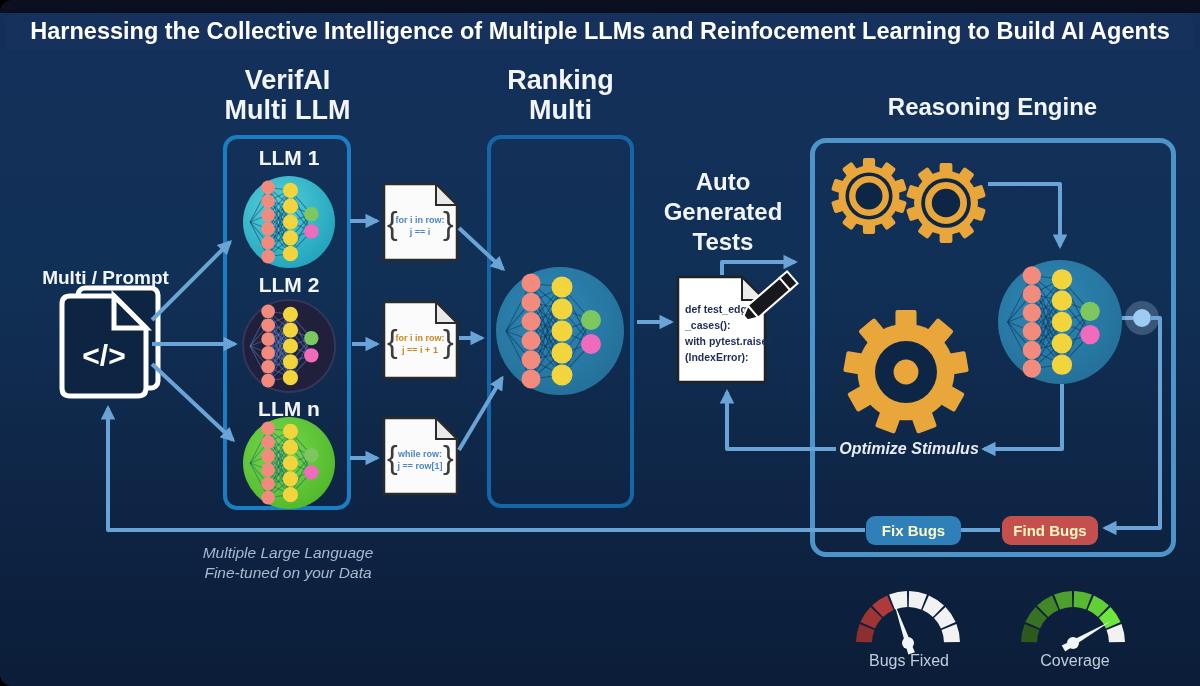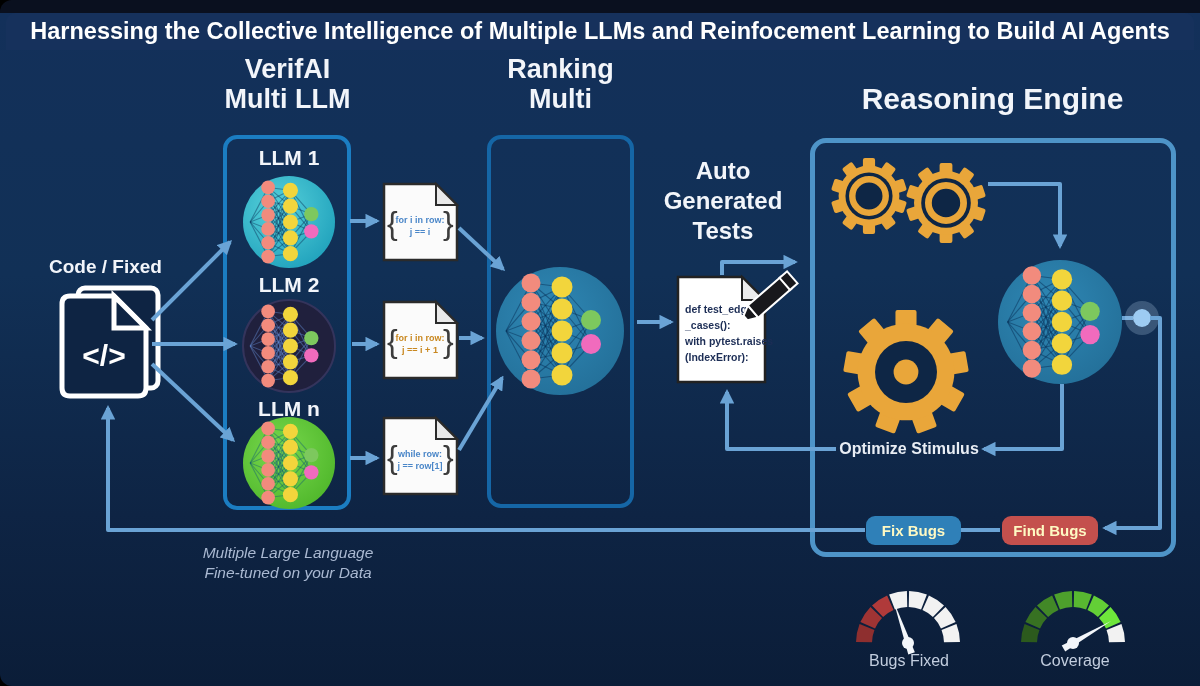--- a/index.html
+++ b/index.html
@@ -1,35 +1,35 @@
 <!DOCTYPE html>
 <html><head>
 <meta charset="utf-8">
 <style>
   html,body{margin:0;padding:0;background:#000;font-family:"Liberation Sans",sans-serif;}
   #canvas{position:relative;width:1200px;height:686px;margin:0 auto;overflow:hidden;border-radius:12px;
     background:linear-gradient(180deg,#0a101f 0%,#0a101f 13px,#13305a 13px,#113056 40%,#0e2444 75%,#0b1d38 100%);padding-left:19px;}
   .abs{position:absolute;}
   #title-bar{left:6px;top:13px;width:1188px;height:37px;background:#16315c;border-radius:9px 9px 0 0;
     color:#fff;font-weight:bold;font-size:23.5px;line-height:37px;text-align:center;white-space:nowrap;z-index:3;}
-  .heading{color:#f2f5fa;font-weight:bold;text-align:center;z-index:3;}
+  .heading{color:#f2f5fa;font-weight:bold;text-align:center;z-index:3;margin-top:11px;}
   .h-verifai{left:180px;top:55px;width:215px;font-size:27px;line-height:1.1;}
   .h-ranking{left:468px;top:55px;width:185px;font-size:27px;line-height:1.1;}
-  .h-reasoning{left:815px;top:82px;width:355px;font-size:30px;text-align:center;}
+  .h-reasoning{left:815px;top:82px;width:355px;font-size:24px;text-align:center;}
   .h-auto{left:648px;top:156px;width:150px;font-size:24px;line-height:1.25;}
   .h-codeprompt{left:28px;top:256px;width:155px;font-size:19px;}
   .llm-label{left:234px;width:110px;font-size:21px;font-weight:bold;color:#f2f5fa;text-align:center;z-index:3;}
   .box{border-style:solid;border-radius:14px;box-sizing:border-box;z-index:1;}
   #box-verifai{left:223px;top:135px;width:128px;height:375px;border-width:4px;border-color:#1b7dc2;}
   #box-ranking{left:487px;top:135px;width:147px;height:373px;border-width:4px;border-color:#1566a6;}
   #box-reasoning{left:810px;top:138px;width:366px;height:419px;border-width:5px;border-color:#4e94c8;border-radius:16px;}
   #diagram-svg{left:0;top:0;width:1200px;height:686px;z-index:2;}
   .small-label{color:#e8edf4;font-weight:bold;text-align:center;z-index:3;}
   .run-code{left:843px;top:247px;width:124px;font-size:14.5px;line-height:1.25;}
-  .optimize{left:834px;top:440px;width:150px;font-size:16px;}
+  .optimize{left:834px;top:440px;width:150px;font-size:16px;font-style:italic;}
   .btn{height:29px;line-height:29px;border-radius:9px;color:#fef9c3;font-weight:bold;font-size:15px;text-align:center;z-index:4;}
   #fix-bugs{left:866px;top:516px;width:95px;background:#2f80b8;}
   #find-bugs{left:1002px;top:516px;width:96px;background:#c4504d;}
   .caption{left:148px;top:543px;width:280px;font-style:italic;font-size:15.5px;line-height:1.3;color:#aab9d2;text-align:center;z-index:3;}
   .gauge-label{font-size:16px;color:#c2cdde;text-align:center;z-index:3;}
   #lbl-bugs{left:850px;top:652px;width:118px;}
   #lbl-cov{left:1015px;top:652px;width:120px;}
   .doc-code{font-family:"Liberation Sans",sans-serif;font-weight:bold;font-size:9px;}
   .brace{font-family:"Liberation Sans",sans-serif;font-size:32px;fill:#3c3c3c;}
   .test-code{font-family:"Liberation Sans",sans-serif;font-weight:bold;font-size:10.5px;fill:#1c2d55;}
@@ -54,21 +54,21 @@
   <div class="abs heading h-ranking">
     <span style="display:block">Ranking</span>
     <span style="display:block">Multi</span>
   </div>
   <div class="abs heading h-reasoning">Reasoning Engine</div>
   <div class="abs heading h-auto">
     <span style="display:block">Auto</span>
     <span style="display:block">Generated</span>
     <span style="display:block">Tests</span>
   </div>
-  <div class="abs heading h-codeprompt">Code / Fixed</div>
+  <div class="abs heading h-codeprompt">Multi / Prompt</div>
 
   <div class="abs llm-label" style="top:146px">LLM 1</div>
   <div class="abs llm-label" style="top:273px">LLM 2</div>
   <div class="abs llm-label" style="top:397px">LLM n</div>
 
   <div class="abs small-label optimize">Optimize Stimulus</div>
 
   <div id="fix-bugs" class="abs btn">Fix Bugs</div>
   <div id="find-bugs" class="abs btn">Find Bugs</div>
 

